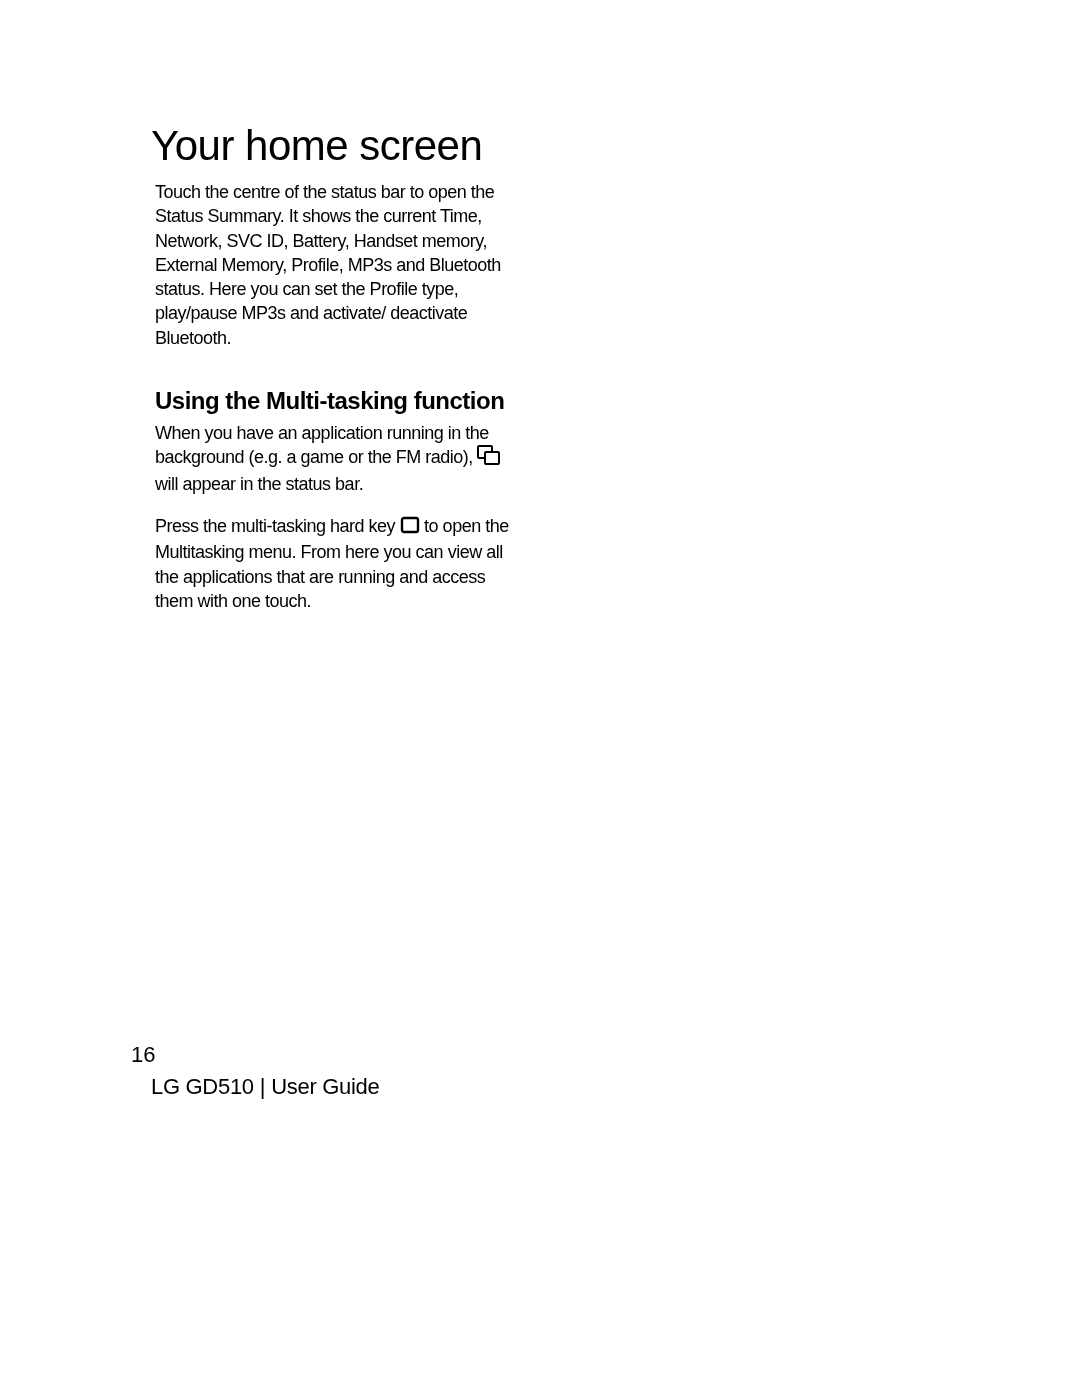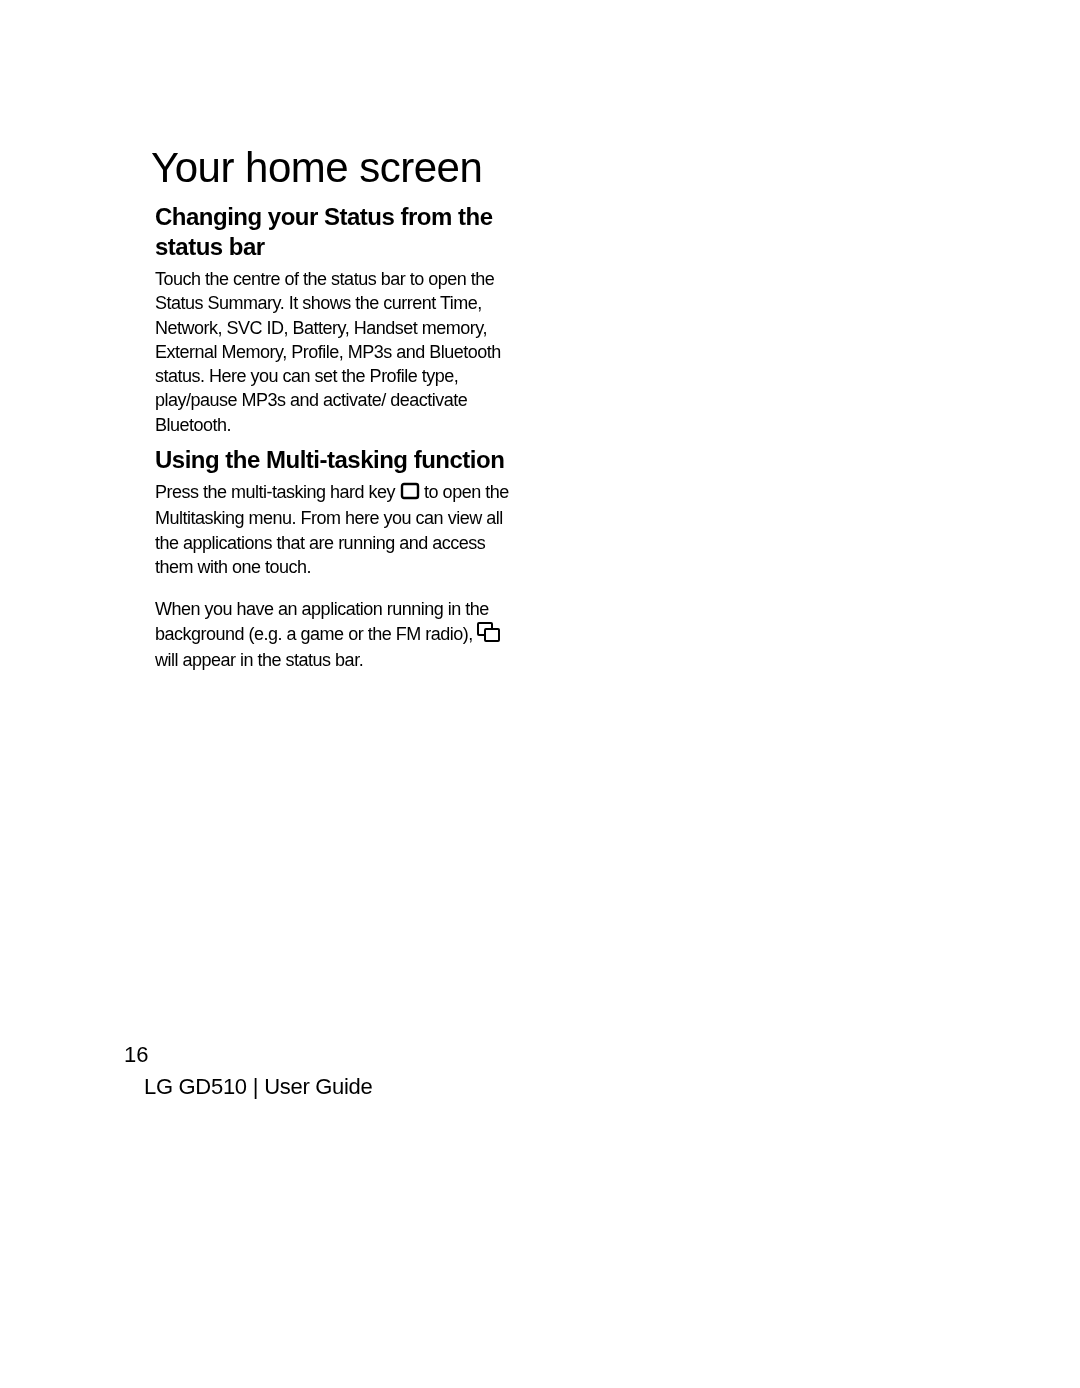--- a/index.html
+++ b/index.html
@@ -10,21 +10,21 @@
     body {
       width: 1080px;
       height: 1388px;
       background: #ffffff;
       font-family: "Helvetica Neue", Helvetica, Arial, sans-serif;
       color: #000000;
       position: relative;
     }
     .page {
       position: absolute;
-      top: 144px;
+      top: 122px;
       left: 155px;
       width: 365px;
     }
     .page-title {
       font-size: 42px;
       font-weight: 400;
       letter-spacing: -0.5px;
       margin-bottom: 10px;
       margin-left: -4px;
     }
@@ -39,30 +39,30 @@
       font-size: 18px;
       font-weight: 400;
       line-height: 1.35;
       letter-spacing: -0.5px;
       margin-bottom: 18px;
     }
     .body-text:last-of-type {
       margin-bottom: 0;
     }
     .section-2 {
-      margin-top: 8px;
+      margin-top: 36px;
     }
     .icon-inline {
       display: inline-block;
       vertical-align: -2px;
     }
     .footer {
       position: absolute;
       top: 1042px;
-      left: 124px;
+      left: 131px;
     }
     .page-number {
       font-size: 22px;
       font-weight: 400;
       margin-bottom: 6px;
     }
     .footer-text {
       font-size: 22px;
       font-weight: 400;
       letter-spacing: -0.3px;
@@ -73,38 +73,37 @@
       font-weight: 300;
     }
   </style>
 </head>
 <body>
 
 <div class="page">
   <h1 class="page-title">Your home screen</h1>
 
   <div>
-    <h2 class="section-heading">Changing your Status from the status bar</h2>
     <p class="body-text">Touch the centre of the status bar to open the Status Summary. It shows the current Time, Network, SVC ID, Battery, Handset memory, External Memory, Profile, MP3s and Bluetooth status. Here you can set the Profile type, play/pause MP3s and activate/ deactivate Bluetooth.</p>
   </div>
 
   <div class="section-2">
     <h2 class="section-heading">Using the Multi-tasking function</h2>
 
     <p class="body-text">
-      <span>Press the multi-tasking hard key </span><span class="icon-inline"><svg width="20" height="18" viewBox="0 0 20 18">
-            <rect x="2" y="2" width="16" height="14" rx="2" ry="2" fill="none" stroke="#000" stroke-width="2.4"></rect>
-          </svg></span><span> to open the Multitasking menu. From here you can view all the applications that are running and access them with one touch.</span>
-    </p>
-
-    <p class="body-text">
       <span>When you  have an application running in the background (e.g. a game or the FM radio), </span><span class="icon-inline"><svg width="24" height="20" viewBox="0 0 24 20">
             <rect x="1" y="1" width="14" height="12" rx="1" fill="none" stroke="#000" stroke-width="2"></rect>
             <rect x="8" y="7" width="14" height="12" rx="1" fill="#fff" stroke="#000" stroke-width="2"></rect>
           </svg></span><span> will appear in the status bar.</span>
+    </p>
+
+    <p class="body-text">
+      <span>Press the multi-tasking hard key </span><span class="icon-inline"><svg width="20" height="18" viewBox="0 0 20 18">
+            <rect x="2" y="2" width="16" height="14" rx="2" ry="2" fill="none" stroke="#000" stroke-width="2.4"></rect>
+          </svg></span><span> to open the Multitasking menu. From here you can view all the applications that are running and access them with one touch.</span>
     </p>
   </div>
 </div>
 
 <div class="footer">
   <div class="page-number">16</div>
   <div class="footer-text">
     <span>LG GD510</span><span class="footer-divider">|</span><span>User Guide</span>
   </div>
 </div>

